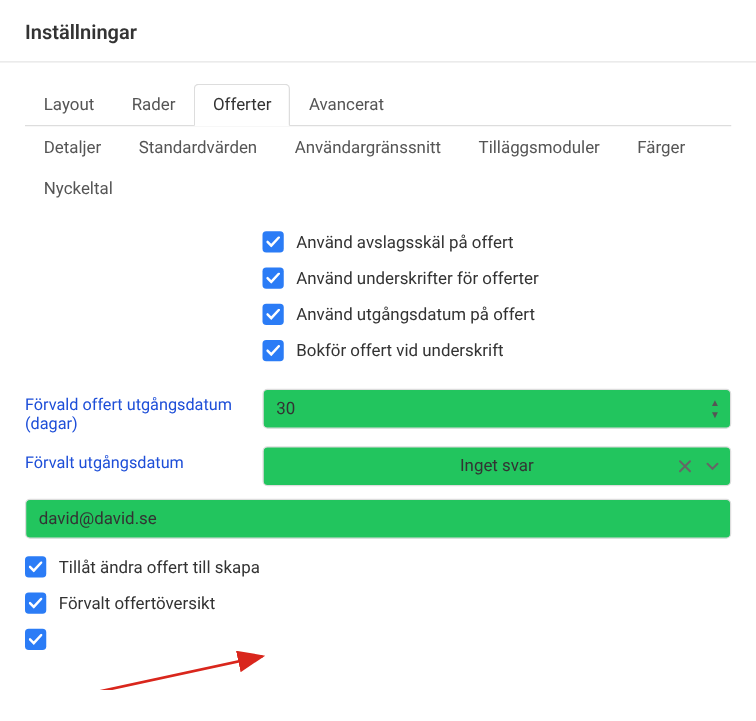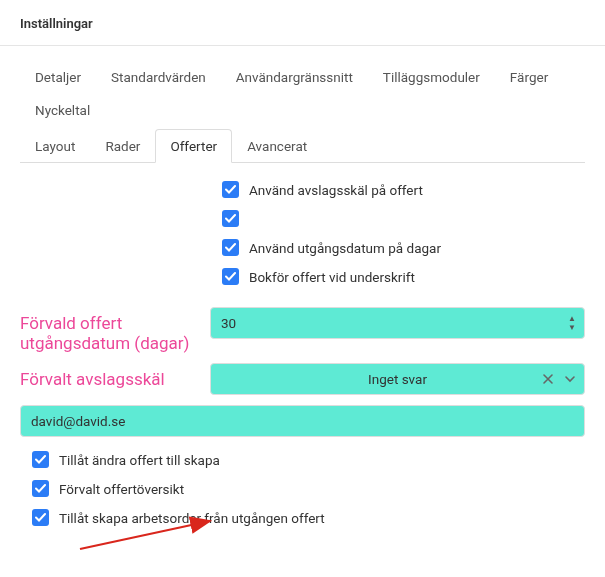--- a/index.html
+++ b/index.html
@@ -5,21 +5,21 @@
   * { box-sizing: border-box; }
   body {
     margin: 0;
     font-family: -apple-system, BlinkMacSystemFont, "Segoe UI", Roboto, Arial, sans-serif;
     font-size: 14px;
     color: #333;
     background: #fff;
     width: 605px;
   }
   .page-title {
-    font-size: 13px;
+    font-size: 16px;
     font-weight: 600;
     padding: 16px 20px 14px;
   }
   .divider {
     border-top: 1px solid #e5e5e5;
   }
   .tabs-wrap {
     padding: 14px 20px 0;
   }
   .tabs {
@@ -57,32 +57,32 @@
   .row {
     display: flex;
     margin-bottom: 10px;
     align-items: flex-start;
   }
   .label-col {
     width: 190px;
     flex: 0 0 190px;
     padding-right: 10px;
     padding-top: 6px;
-    color: #ec4899;
-    font-size: 17px;
+    color: #1d4ed8;
+    font-size: 13px;
   }
   .field-col {
     flex: 1;
     min-width: 0;
   }
   .check-line {
     display: flex;
     align-items: center;
     gap: 10px;
-    margin: 0 0 12px 12px;
+    margin: 0 0 12px 0;
   }
   .chk {
     width: 17px;
     height: 17px;
     border-radius: 3px;
     background: #2b7cf6;
     display: flex;
     align-items: center;
     justify-content: center;
     flex-shrink: 0;
@@ -93,21 +93,21 @@
   }
   .input {
     width: 100%;
     border: 1px solid #ddd;
     border-radius: 4px;
     padding: 7px 10px;
     font-size: 13.5px;
     color: #333;
     display: flex;
     align-items: center;
-    background: #5eead4;
+    background: #22c55e;
   }
   .number-input {
     position: relative;
   }
   .stepper {
     position: absolute;
     right: 4px;
     top: 2px;
     bottom: 2px;
     width: 16px;
@@ -143,34 +143,34 @@
   }
   .content-wrapper { position: relative; }
 </style>
 </head>
 <body>
 
 <div class="page-title">Inställningar</div>
 <div class="divider"></div>
 
 <div class="tabs-wrap">
+  <div class="tabs tabs-row2">
+    <div class="tab">Layout</div>
+    <div class="tab">Rader</div>
+    <div class="tab active">Offerter</div>
+    <div class="tab">Avancerat</div>
+  </div>
   <div class="tabs">
     <div class="tab">Detaljer</div>
     <div class="tab">Standardvärden</div>
     <div class="tab">Användargränssnitt</div>
     <div class="tab">Tilläggsmoduler</div>
     <div class="tab">Färger</div>
     <div class="tab">Nyckeltal</div>
   </div>
-  <div class="tabs tabs-row2">
-    <div class="tab">Layout</div>
-    <div class="tab">Rader</div>
-    <div class="tab active">Offerter</div>
-    <div class="tab">Avancerat</div>
-  </div>
 </div>
 
 <div class="content-wrapper">
 <div class="content">
 
   <div class="row">
     <div class="label-col"></div>
     <div class="field-col">
       <div class="check-line">
         <span class="chk">
@@ -179,28 +179,29 @@
               </svg>
             </span>
         <span class="chk-label">Använd avslagsskäl på offert</span>
       </div>
       <div class="check-line">
         <span class="chk">
               <svg width="11" height="9" viewBox="0 0 11 9">
                 <path d="M1 4.5 L4 7.5 L10 1" stroke="#fff" stroke-width="2" fill="none" stroke-linecap="round"></path>
               </svg>
             </span>
-      </div>
-      <div class="check-line">
-        <span class="chk">
-              <svg width="11" height="9" viewBox="0 0 11 9">
-                <path d="M1 4.5 L4 7.5 L10 1" stroke="#fff" stroke-width="2" fill="none" stroke-linecap="round"></path>
-              </svg>
-            </span>
-        <span class="chk-label">Använd utgångsdatum på dagar</span>
+        <span class="chk-label">Använd underskrifter för offerter</span>
+      </div>
+      <div class="check-line">
+        <span class="chk">
+              <svg width="11" height="9" viewBox="0 0 11 9">
+                <path d="M1 4.5 L4 7.5 L10 1" stroke="#fff" stroke-width="2" fill="none" stroke-linecap="round"></path>
+              </svg>
+            </span>
+        <span class="chk-label">Använd utgångsdatum på offert</span>
       </div>
       <div class="check-line">
         <span class="chk">
               <svg width="11" height="9" viewBox="0 0 11 9">
                 <path d="M1 4.5 L4 7.5 L10 1" stroke="#fff" stroke-width="2" fill="none" stroke-linecap="round"></path>
               </svg>
             </span>
         <span class="chk-label">Bokför offert vid underskrift</span>
       </div>
     </div>
@@ -213,21 +214,21 @@
         <span>30</span>
         <div class="stepper">
           <span class="arrow">▲</span>
           <span class="arrow">▼</span>
         </div>
       </div>
     </div>
   </div>
 
   <div class="row">
-    <div class="label-col">Förvalt avslagsskäl</div>
+    <div class="label-col">Förvalt utgångsdatum</div>
     <div class="field-col">
       <div class="input select-input">
         <span>Inget svar</span>
         <div class="select-icons">
           <span>
                 <svg width="12" height="12" viewBox="0 0 12 12">
                   <path d="M2 2 L10 10 M10 2 L2 10" stroke="#666" stroke-width="1.6" stroke-linecap="round"></path>
                 </svg>
               </span>
           <span>
@@ -260,21 +261,20 @@
               </svg>
             </span>
         <span class="chk-label">Förvalt offertöversikt</span>
       </div>
       <div class="check-line">
         <span class="chk">
               <svg width="11" height="9" viewBox="0 0 11 9">
                 <path d="M1 4.5 L4 7.5 L10 1" stroke="#fff" stroke-width="2" fill="none" stroke-linecap="round"></path>
               </svg>
             </span>
-        <span class="chk-label">Tillåt skapa arbetsorder från utgången offert</span>
       </div>
     </div>
   </div>
 </div>
 
 <svg class="arrow-annot" style="left:78px; top:350px" width="140" height="40">
   <defs>
     <marker id="ah" markerWidth="10" markerHeight="8" refX="9" refY="4" orient="auto">
       <path d="M0,0 L10,4 L0,8 Z" fill="#d9261c"></path>
     </marker>

